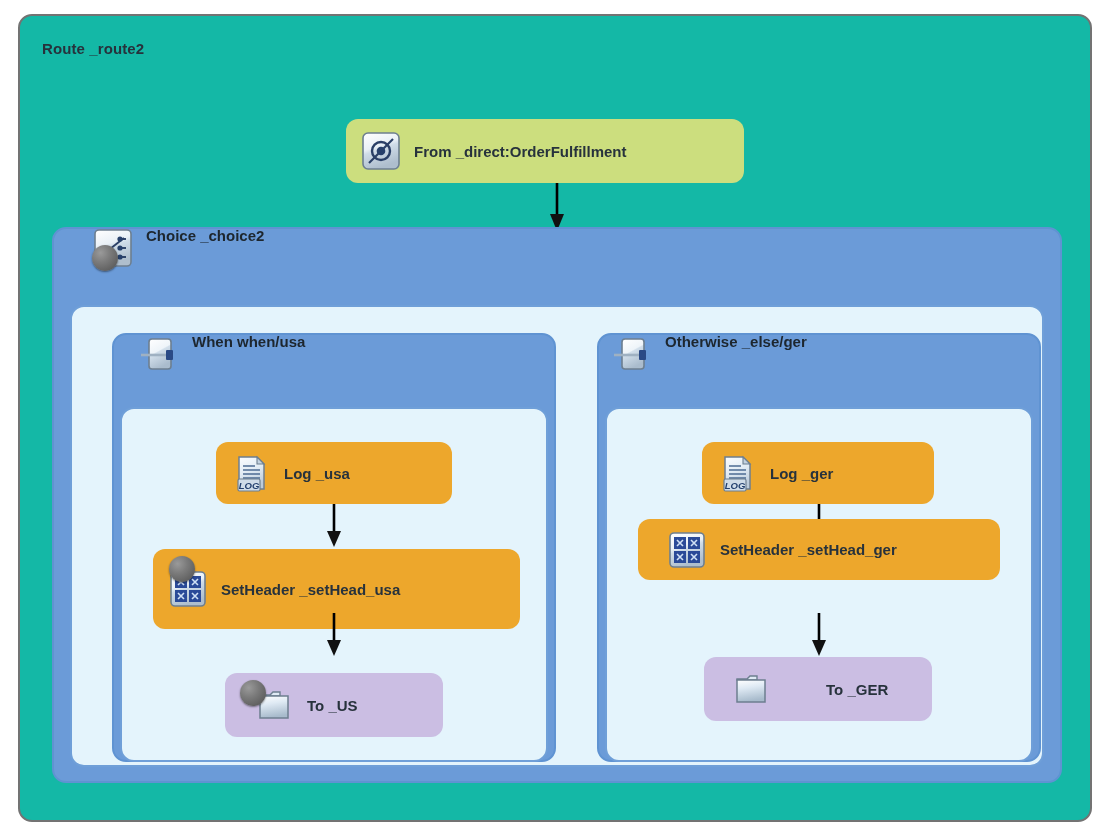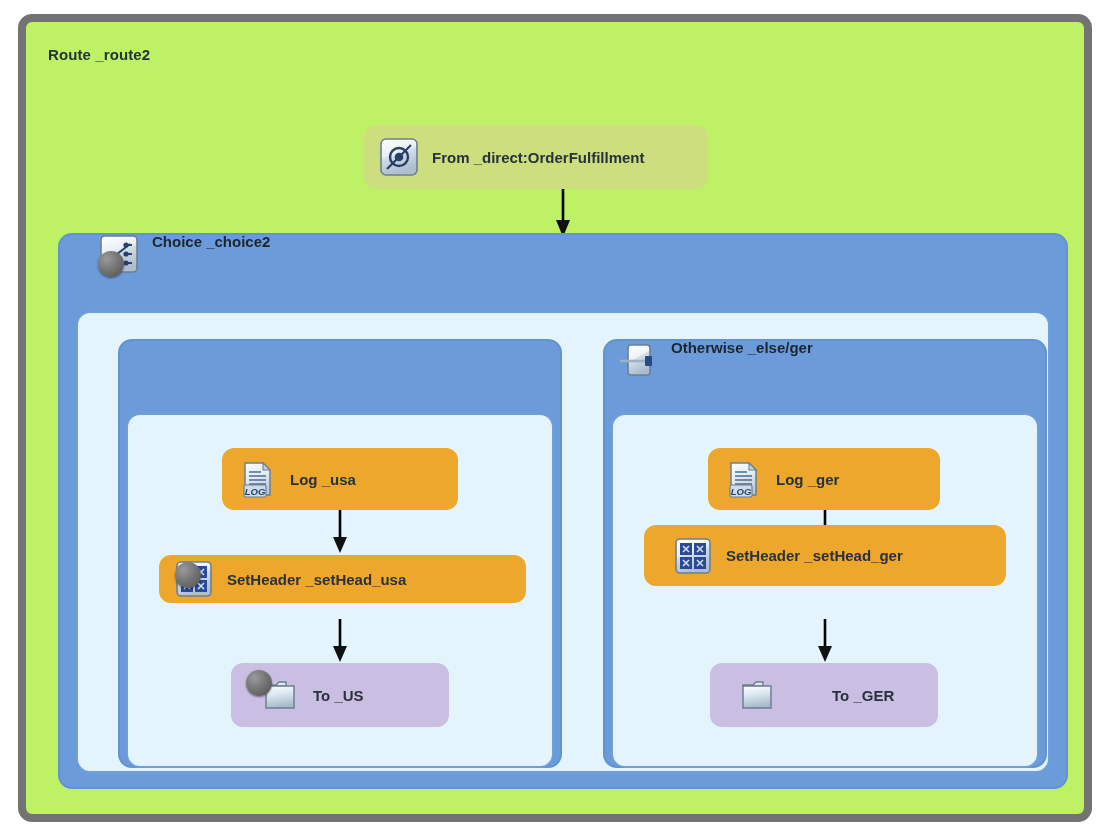--- a/index.html
+++ b/index.html
@@ -11,22 +11,22 @@
     font-family: "Liberation Sans", sans-serif;
     overflow: hidden;
   }
 
   
   .route-container {
     position: absolute;
     left: 18px; top: 14px;
     width: 1074px; height: 808px;
     box-sizing: border-box;
-    background: #bef264;
-    border: 8px solid #737373;
+    background: #14b8a6;
+    border: 2px solid #737373;
     border-radius: 14px;
   }
   .route-title {
     position: absolute;
     left: 22px; top: 24px;
     font-size: 15px;
     font-weight: bold;
     color: #27323c;
     letter-spacing: 0.1px;
   }
@@ -135,21 +135,21 @@
       <stop offset="52%" stop-color="#d2dfeb"></stop>
       <stop offset="100%" stop-color="#aabccd"></stop>
     </linearGradient>
   </defs>
 </svg>
 
 <div class="route-container">
 
   <div class="route-title">Route _route2</div>
 
-  <div class="node node-green" style="left:338px; top:103px; width:344px; height:64px;">
+  <div class="node node-green" style="left:326px; top:103px; width:398px; height:64px;">
     <span class="icon-tile">
       <svg viewBox="0 0 42 42">
         <rect x="3" y="3" width="36" height="36" rx="5" fill="url(#tileGrad)" stroke="#6d7f90" stroke-width="1.6"></rect>
         <line x1="9" y1="33" x2="33" y2="9" stroke="#2a3f66" stroke-width="2.2"></line>
         <circle cx="21" cy="21" r="9" fill="none" stroke="#2a3f66" stroke-width="2.4"></circle>
         <circle cx="21" cy="21" r="4.3" fill="#27406b"></circle>
       </svg>
     </span>
     <span class="node-label">From _direct:OrderFulfillment</span>
   </div>
@@ -179,20 +179,30 @@
         <circle cx="28" cy="30" r="2.6" fill="#27406b"></circle>
       </svg>
     </span>
     <span class="grp-label">Choice _choice2</span>
   </div>
 
   <div class="grp-body" style="left:50px; top:289px; width:974px; height:462px;"></div>
 
   <div class="grp" style="left:92px; top:317px; width:444px; height:429px; background:#6b9bd8; border-color:#5f93d2;"></div>
 
+  <div class="grp-header" style="left:92px; top:317px; width:444px; height:70px; background:transparent; padding-left:26px;">
+    <span class="icon-tile">
+      <svg viewBox="0 0 42 42">
+        <rect x="11" y="6" width="22" height="30" rx="3" fill="url(#whenGrad)" stroke="#6d7f90" stroke-width="1.6"></rect>
+        <line x1="3" y1="22" x2="30" y2="22" stroke="#9fb1c2" stroke-width="2.6"></line>
+        <rect x="28" y="17" width="7" height="10" rx="1" fill="#2a4a86"></rect>
+      </svg>
+    </span>
+    <span class="grp-label">When when/usa</span>
+  </div>
 
   <div class="grp-body" style="left:100px; top:391px; width:428px; height:355px;"></div>
 
   <div class="node node-orange" style="left:196px; top:426px; width:236px; height:62px;">
     <span class="icon-tile">
       <svg viewBox="0 0 42 42">
         <path d="M9 5 H27 L34 12 V37 H9 Z" fill="url(#paperGrad)" stroke="#6d7f90" stroke-width="1.5"></path>
         <path d="M27 5 L27 12 L34 12 Z" fill="#c3d2e0" stroke="#6d7f90" stroke-width="1.1"></path>
         <line x1="13" y1="14" x2="25" y2="14" stroke="#4d6b93" stroke-width="1.5"></line>
         <line x1="13" y1="18" x2="30" y2="18" stroke="#4d6b93" stroke-width="1.5"></line>
@@ -205,21 +215,21 @@
     <span class="node-label">Log _usa</span>
   </div>
 
   <div class="arrow" style="left:304px; top:488px;">
     <svg width="20" height="45" viewBox="0 0 20 45">
       <line x1="10" y1="0" x2="10" y2="32" stroke="#000" stroke-width="2.6"></line>
       <polygon points="10,43 3,27 17,27" fill="#111"></polygon>
     </svg>
   </div>
 
-  <div class="node node-orange" style="left:133px; top:533px; width:367px; height:48px; ">
+  <div class="node node-orange" style="left:133px; top:533px; width:367px; height:80px; ">
     <span class="ball" style="left:16px; top:7px;"></span>
     <span class="icon-tile">
       <svg viewBox="0 0 42 42">
         <rect x="4" y="4" width="34" height="34" rx="4" fill="url(#tileGrad)" stroke="#6d7f90" stroke-width="1.6"></rect>
         <rect x="8" y="8" width="12" height="12" fill="#2a4a98"></rect>
         <rect x="22" y="8" width="12" height="12" fill="#2a4a98"></rect>
         <rect x="8" y="22" width="12" height="12" fill="#2a4a98"></rect>
         <rect x="22" y="22" width="12" height="12" fill="#2a4a98"></rect>
         <path d="M11 11 L17 17 M17 11 L11 17" stroke="#cfe0f5" stroke-width="1.6"></path>
         <path d="M25 11 L31 17 M31 11 L25 17" stroke="#cfe0f5" stroke-width="1.6"></path>
@@ -230,21 +240,21 @@
     <span class="node-label">SetHeader _setHead_usa</span>
   </div>
 
   <div class="arrow" style="left:304px; top:597px;">
     <svg width="20" height="45" viewBox="0 0 20 45">
       <line x1="10" y1="0" x2="10" y2="32" stroke="#000" stroke-width="2.6"></line>
       <polygon points="10,43 3,27 17,27" fill="#111"></polygon>
     </svg>
   </div>
 
-  <div class="node node-purple" style="left:205px; top:641px; width:218px; height:64px; padding-left:28px;">
+  <div class="node node-purple" style="left:205px; top:657px; width:218px; height:64px; padding-left:28px;">
     <span class="ball" style="left:15px; top:7px;"></span>
     <span class="icon-tile">
       <svg viewBox="0 0 42 42">
         <path d="M7 11 H17 L20 8 H27 V12 H7 Z" fill="#dfeaf4" stroke="#6d7f90" stroke-width="1.4"></path>
         <path d="M7 12 H35 V34 H7 Z" fill="url(#folderGrad)" stroke="#6d7f90" stroke-width="1.5"></path>
       </svg>
     </span>
     <span class="node-label">To _US</span>
   </div>
 

